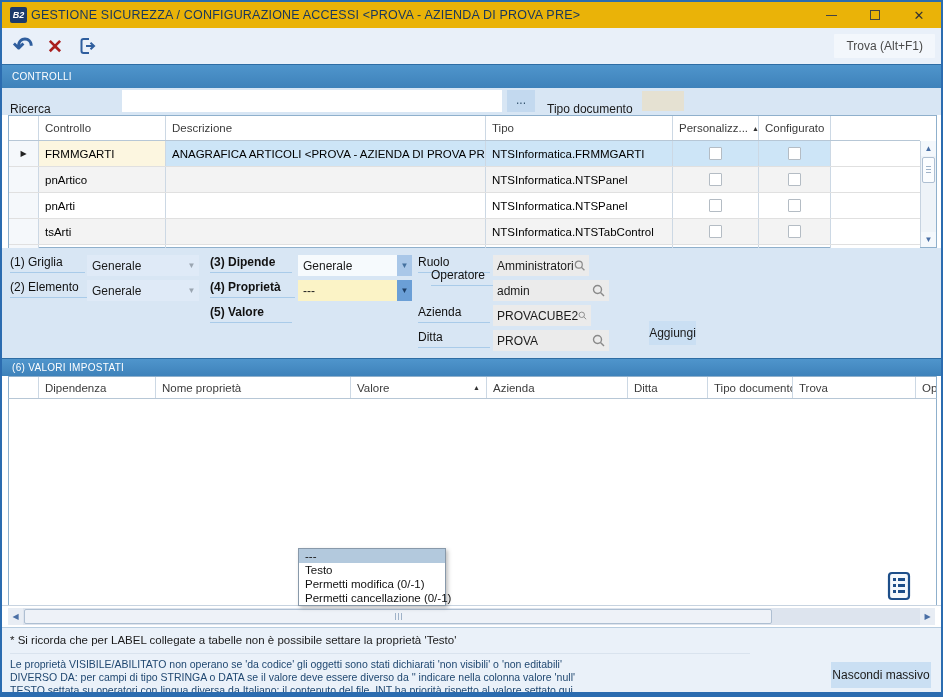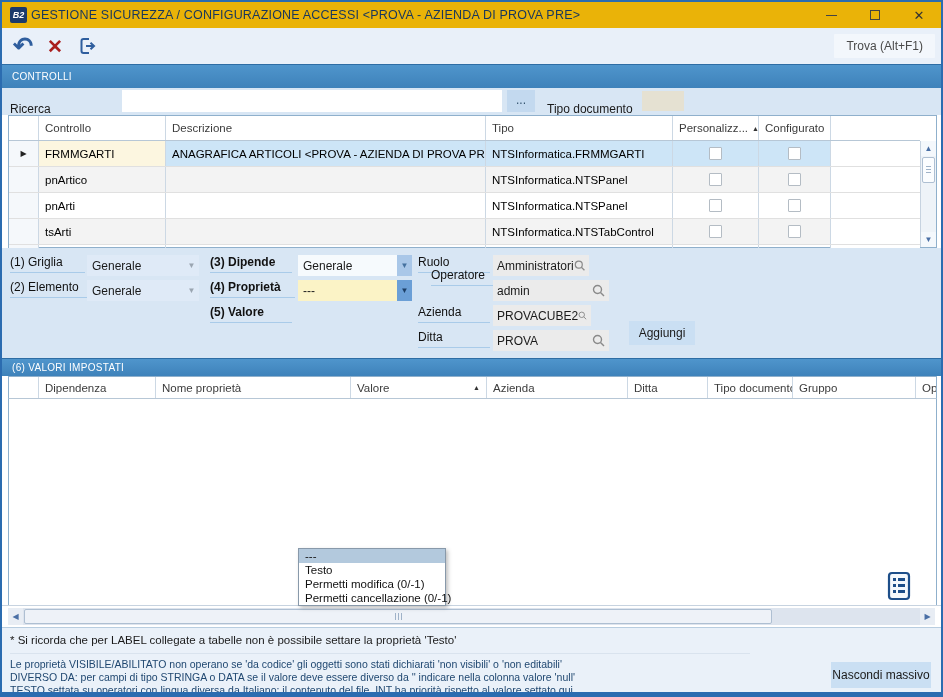--- a/index.html
+++ b/index.html
@@ -310,21 +310,21 @@
     </span>
     <span class="flabel" style="left:416px; top:82px; width:72px;">Ditta</span>
     <span class="lookup" style="left:491px; top:82px; width:116px;">
       <span>PROVA</span>
       <svg class="mag" width="13" height="13" viewBox="0 0 13 13">
           <circle cx="5.5" cy="5.5" r="4" fill="none" stroke="#8a8a8a" stroke-width="1.4"></circle>
           <line x1="8.5" y1="8.5" x2="12" y2="12" stroke="#8a8a8a" stroke-width="1.4"></line>
         </svg>
     </span>
 
-    <button class="btn-blue" style="left:627px; top:73px; width:66px; height:24px;">Aggiungi</button>
+    <button class="btn-blue" style="left:647px; top:73px; width:47px; height:24px;">Aggiungi</button>
 
     <div class="ddlist">
       <div class="dditem hl">---</div>
       <div class="dditem">Testo</div>
       <div class="dditem">Permetti modifica (0/-1)</div>
       <div class="dditem">Permetti cancellazione (0/-1)</div>
     </div>
   </div>
 
   <div class="abs sechdr" style="top:356px; height:18px;">
@@ -346,21 +346,21 @@
     <div class="gc">
         <span>Azienda</span>
       </div>
     <div class="gc">
         <span>Ditta</span>
       </div>
     <div class="gc">
         <span>Tipo documento</span>
       </div>
     <div class="gc">
-        <span>Gruppo</span>
+        <span>Trova</span>
       </div>
     <div class="gc last">
         <span>Ope</span>
       </div>
   </div>
 
   <div class="abs vtable-body">
     <span class="gridviewbtn">
       <svg width="24" height="30" viewBox="0 0 24 30">
         <rect x="2" y="2" width="20" height="26" rx="3" fill="#f4f8fc" stroke="#1d4e89" stroke-width="2.2"></rect>

